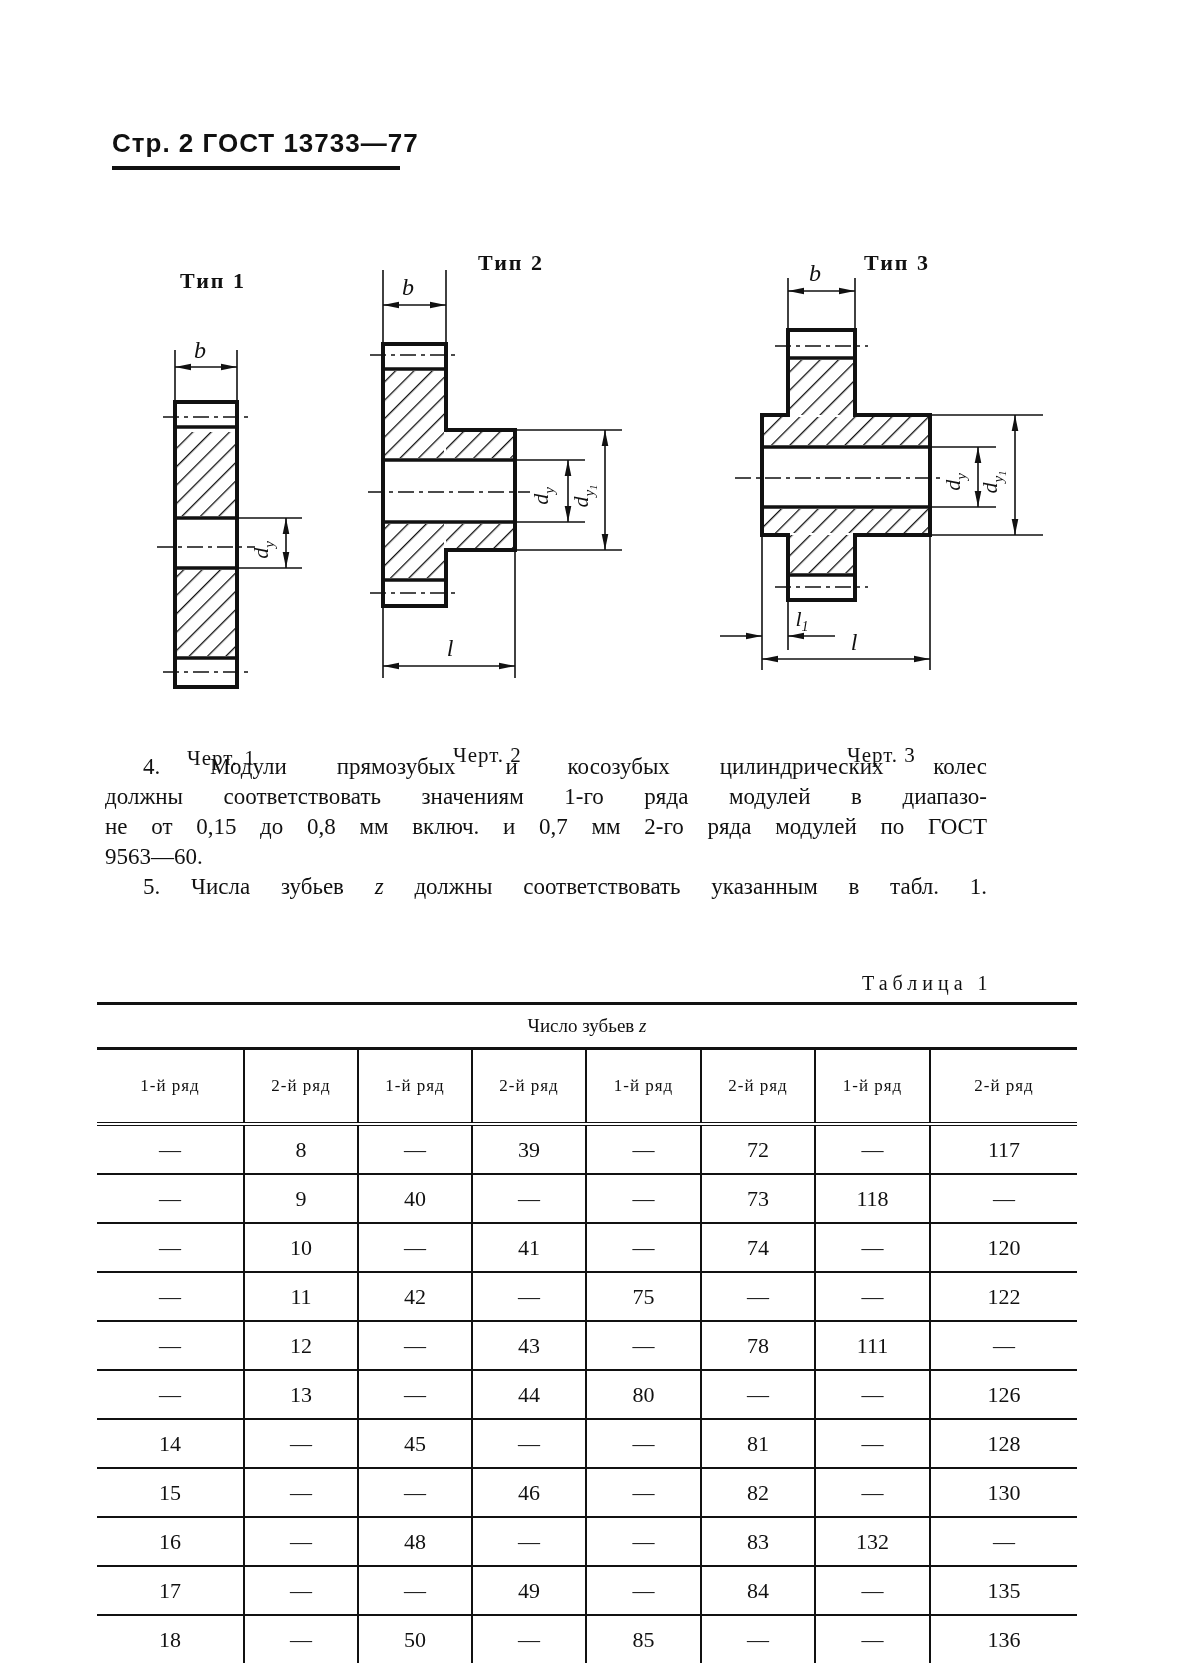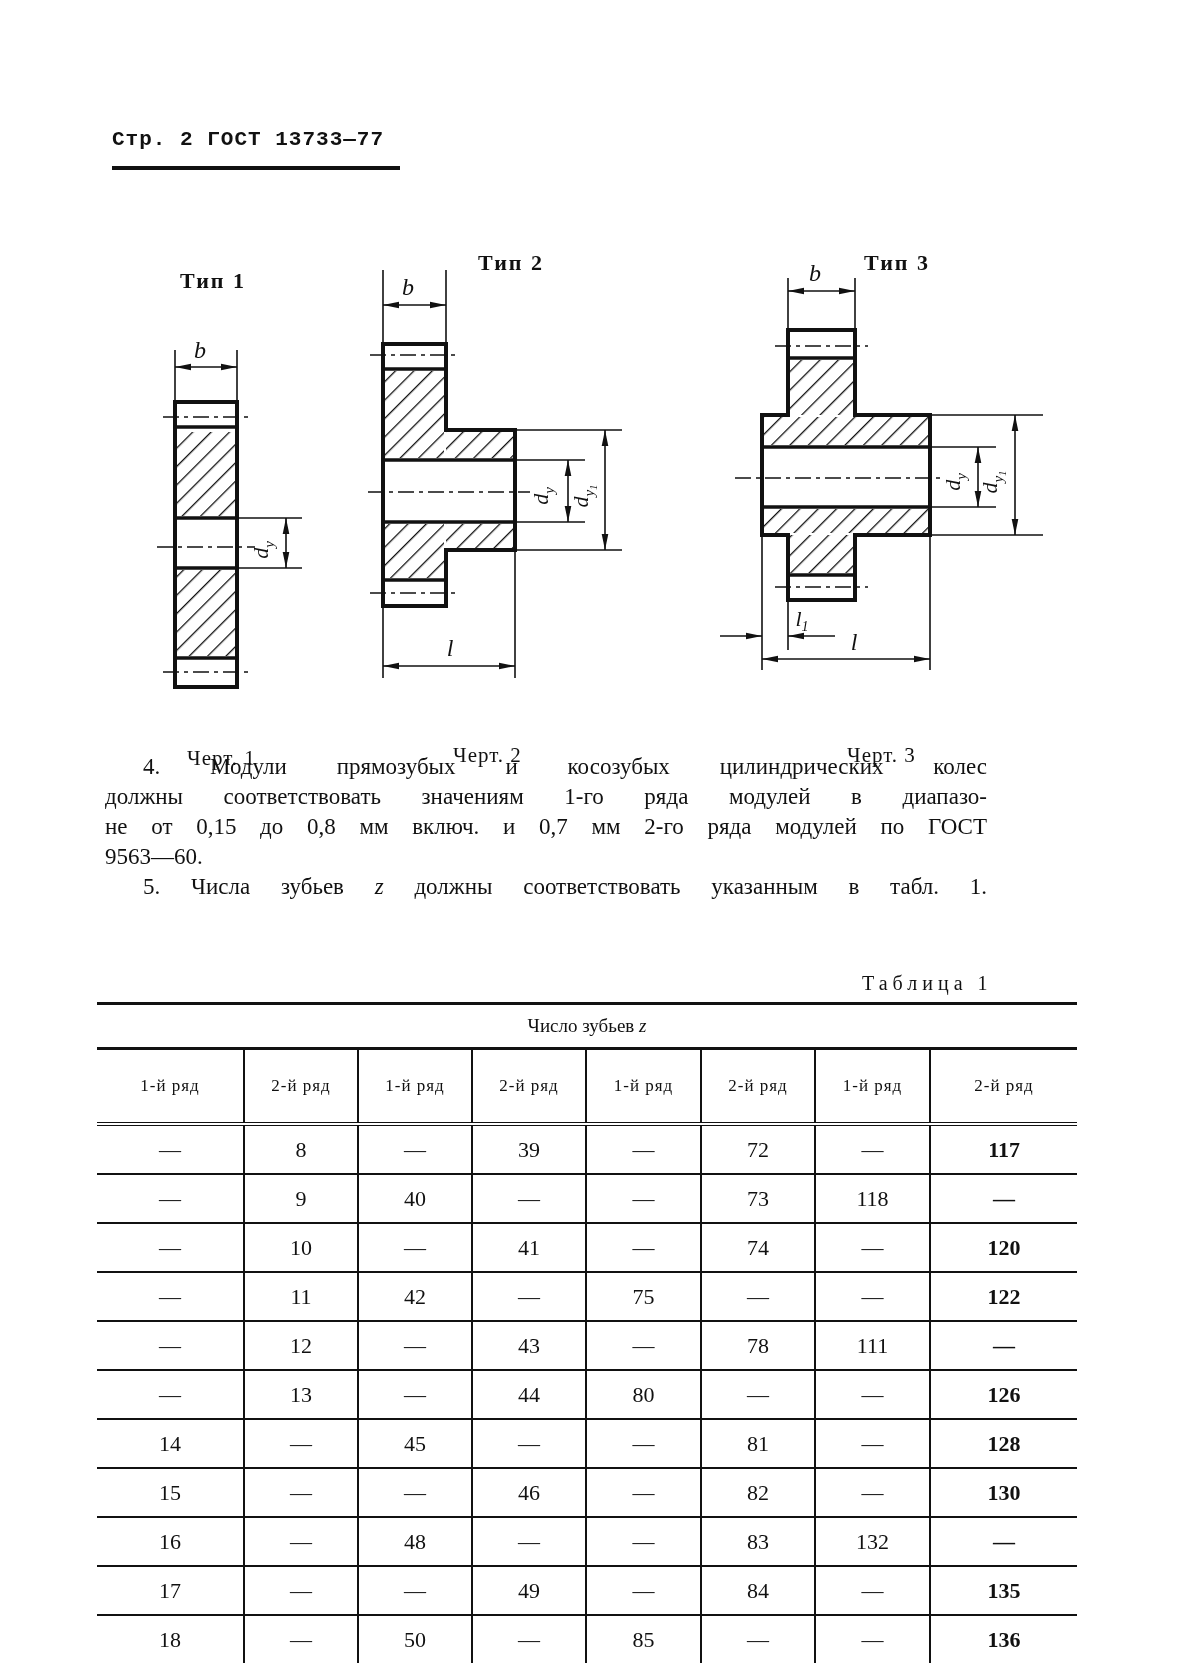--- a/index.html
+++ b/index.html
@@ -4,22 +4,22 @@
 <style>
   html,body{margin:0;padding:0;background:#e8e8e8;}
   .page{
     position:relative;width:1187px;height:1679px;background:#ffffff;
     font-family:"Liberation Serif", serif;color:#111;overflow:hidden;
     margin:0 auto;
   }
   .abs{position:absolute;}
   .doc-header{
     left:112px;top:128px;
-    font-family:Liberation Mono, monospace;
-    font-weight:bold;font-size:21px;letter-spacing:1px;white-space:nowrap;
+    font-family:Liberation Sans, sans-serif;
+    font-weight:bold;font-size:26px;letter-spacing:1px;white-space:nowrap;
   }
   .header-rule{left:112px;top:166px;width:288px;height:4px;background:#111;}
   .type-label{
     font-family:"Liberation Serif", serif;font-weight:bold;font-size:22px;
     white-space:nowrap;letter-spacing:2px;
   }
   .fig-caption{
     font-family:"Liberation Serif", serif;font-size:21px;white-space:nowrap;
     letter-spacing:1px;
   }
@@ -43,21 +43,21 @@
     height:42px;font-size:19px;border-bottom:3px solid #111;font-weight:normal;
   }
   .ztable thead th.colhead{
     height:72px;font-size:17px;font-weight:normal;letter-spacing:1px;
     border-bottom:4px double #111;border-right:2px solid #111;
   }
   .ztable thead th.colhead:last-child{border-right:none;}
   .ztable tbody td{
     height:47px;font-size:22px;border-right:2px solid #111;border-top:2px solid #111;
   }
-  .ztable tbody td:last-child{border-right:none;font-weight:bold;}
+  .ztable tbody td:last-child{border-right:none;}
   .ztable tbody tr:first-child td{border-top:none;}
   svg text{font-family:"Liberation Serif", serif;font-style:italic;}
 </style>
 </head>
 <body>
 
 <div class="page">
 
   <svg width="0" height="0" style="position:absolute">
     <defs>

